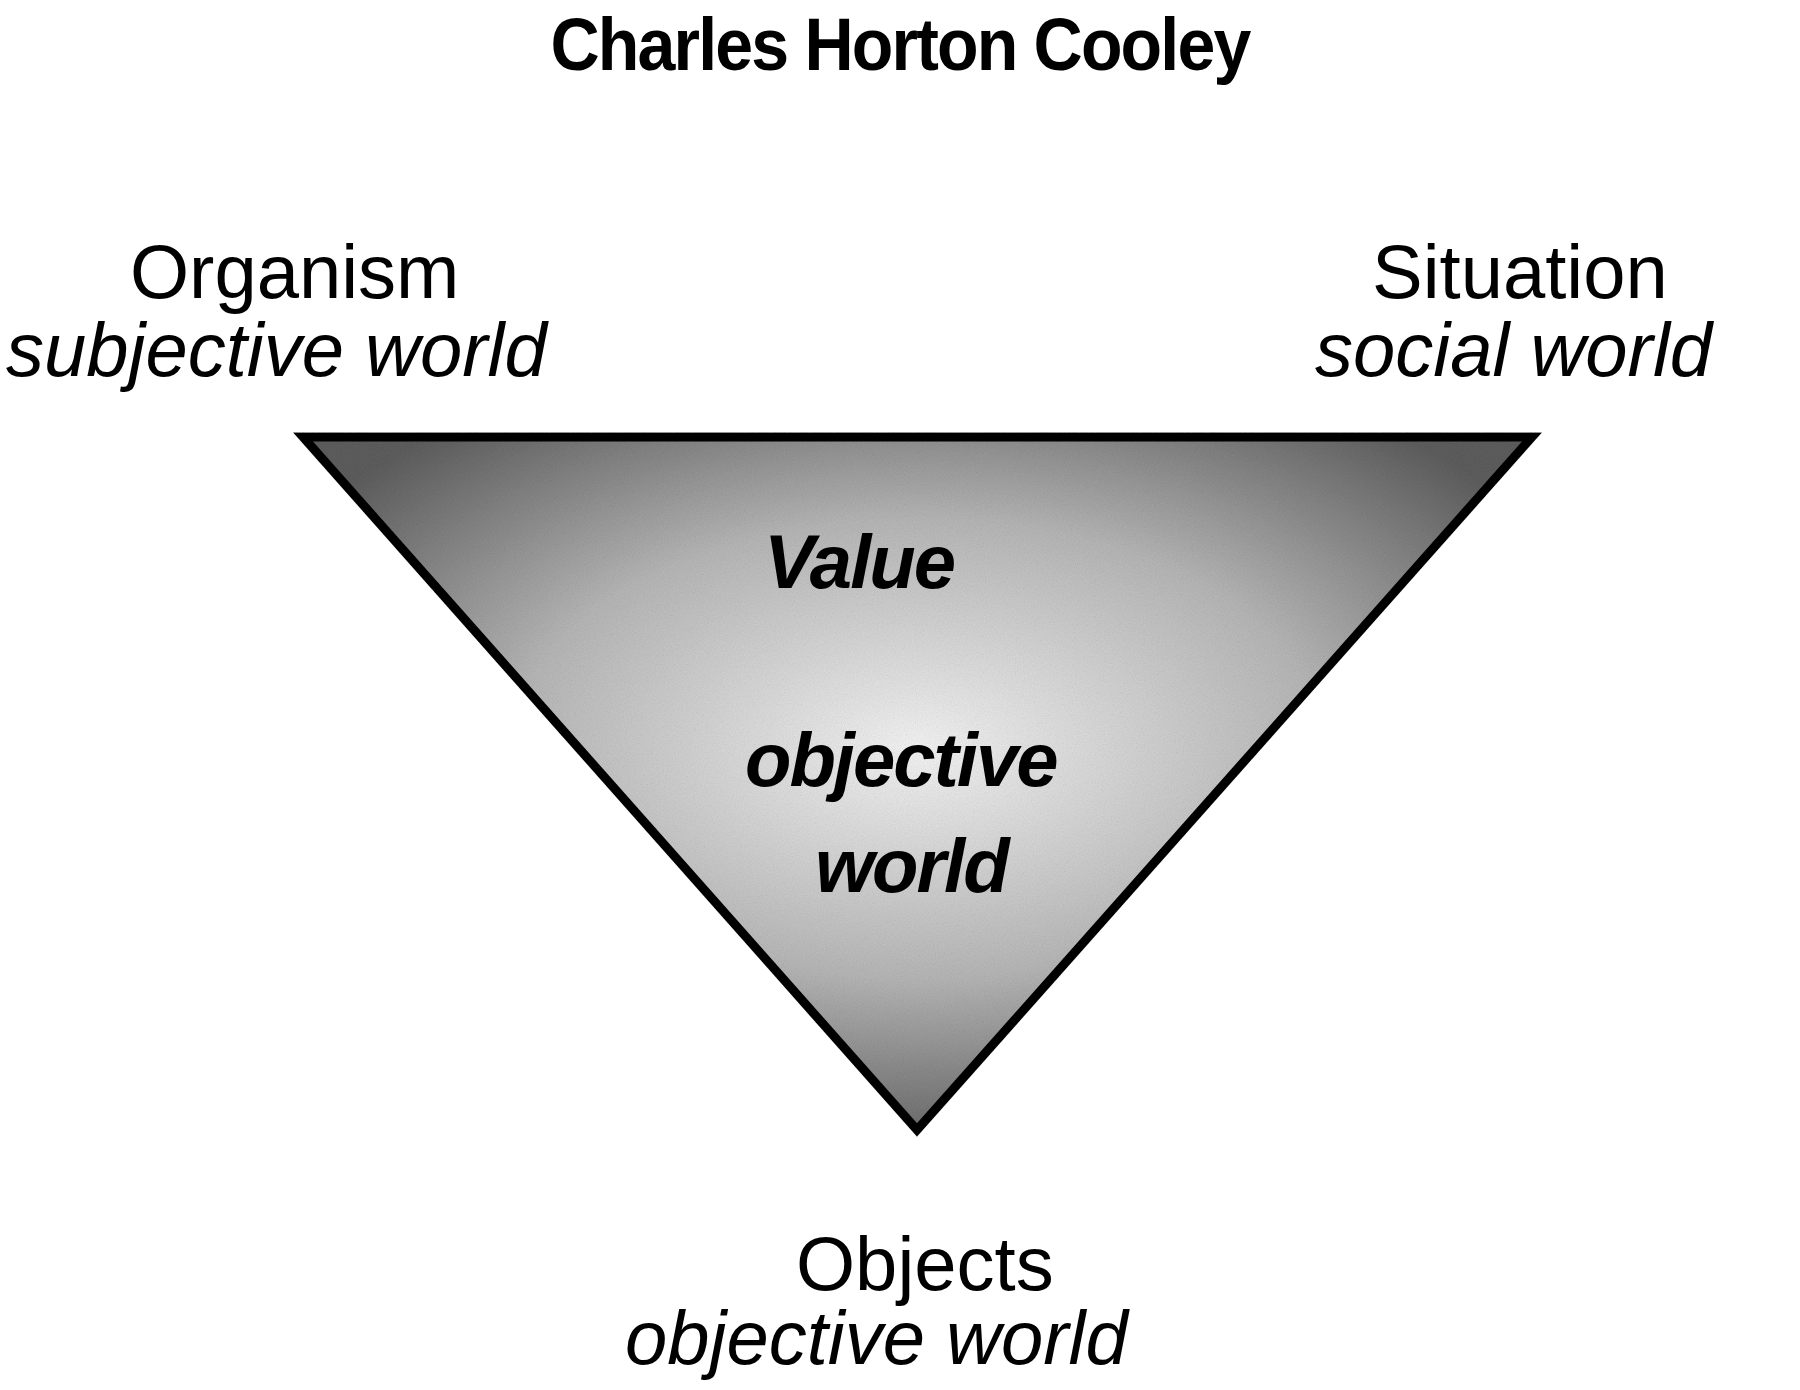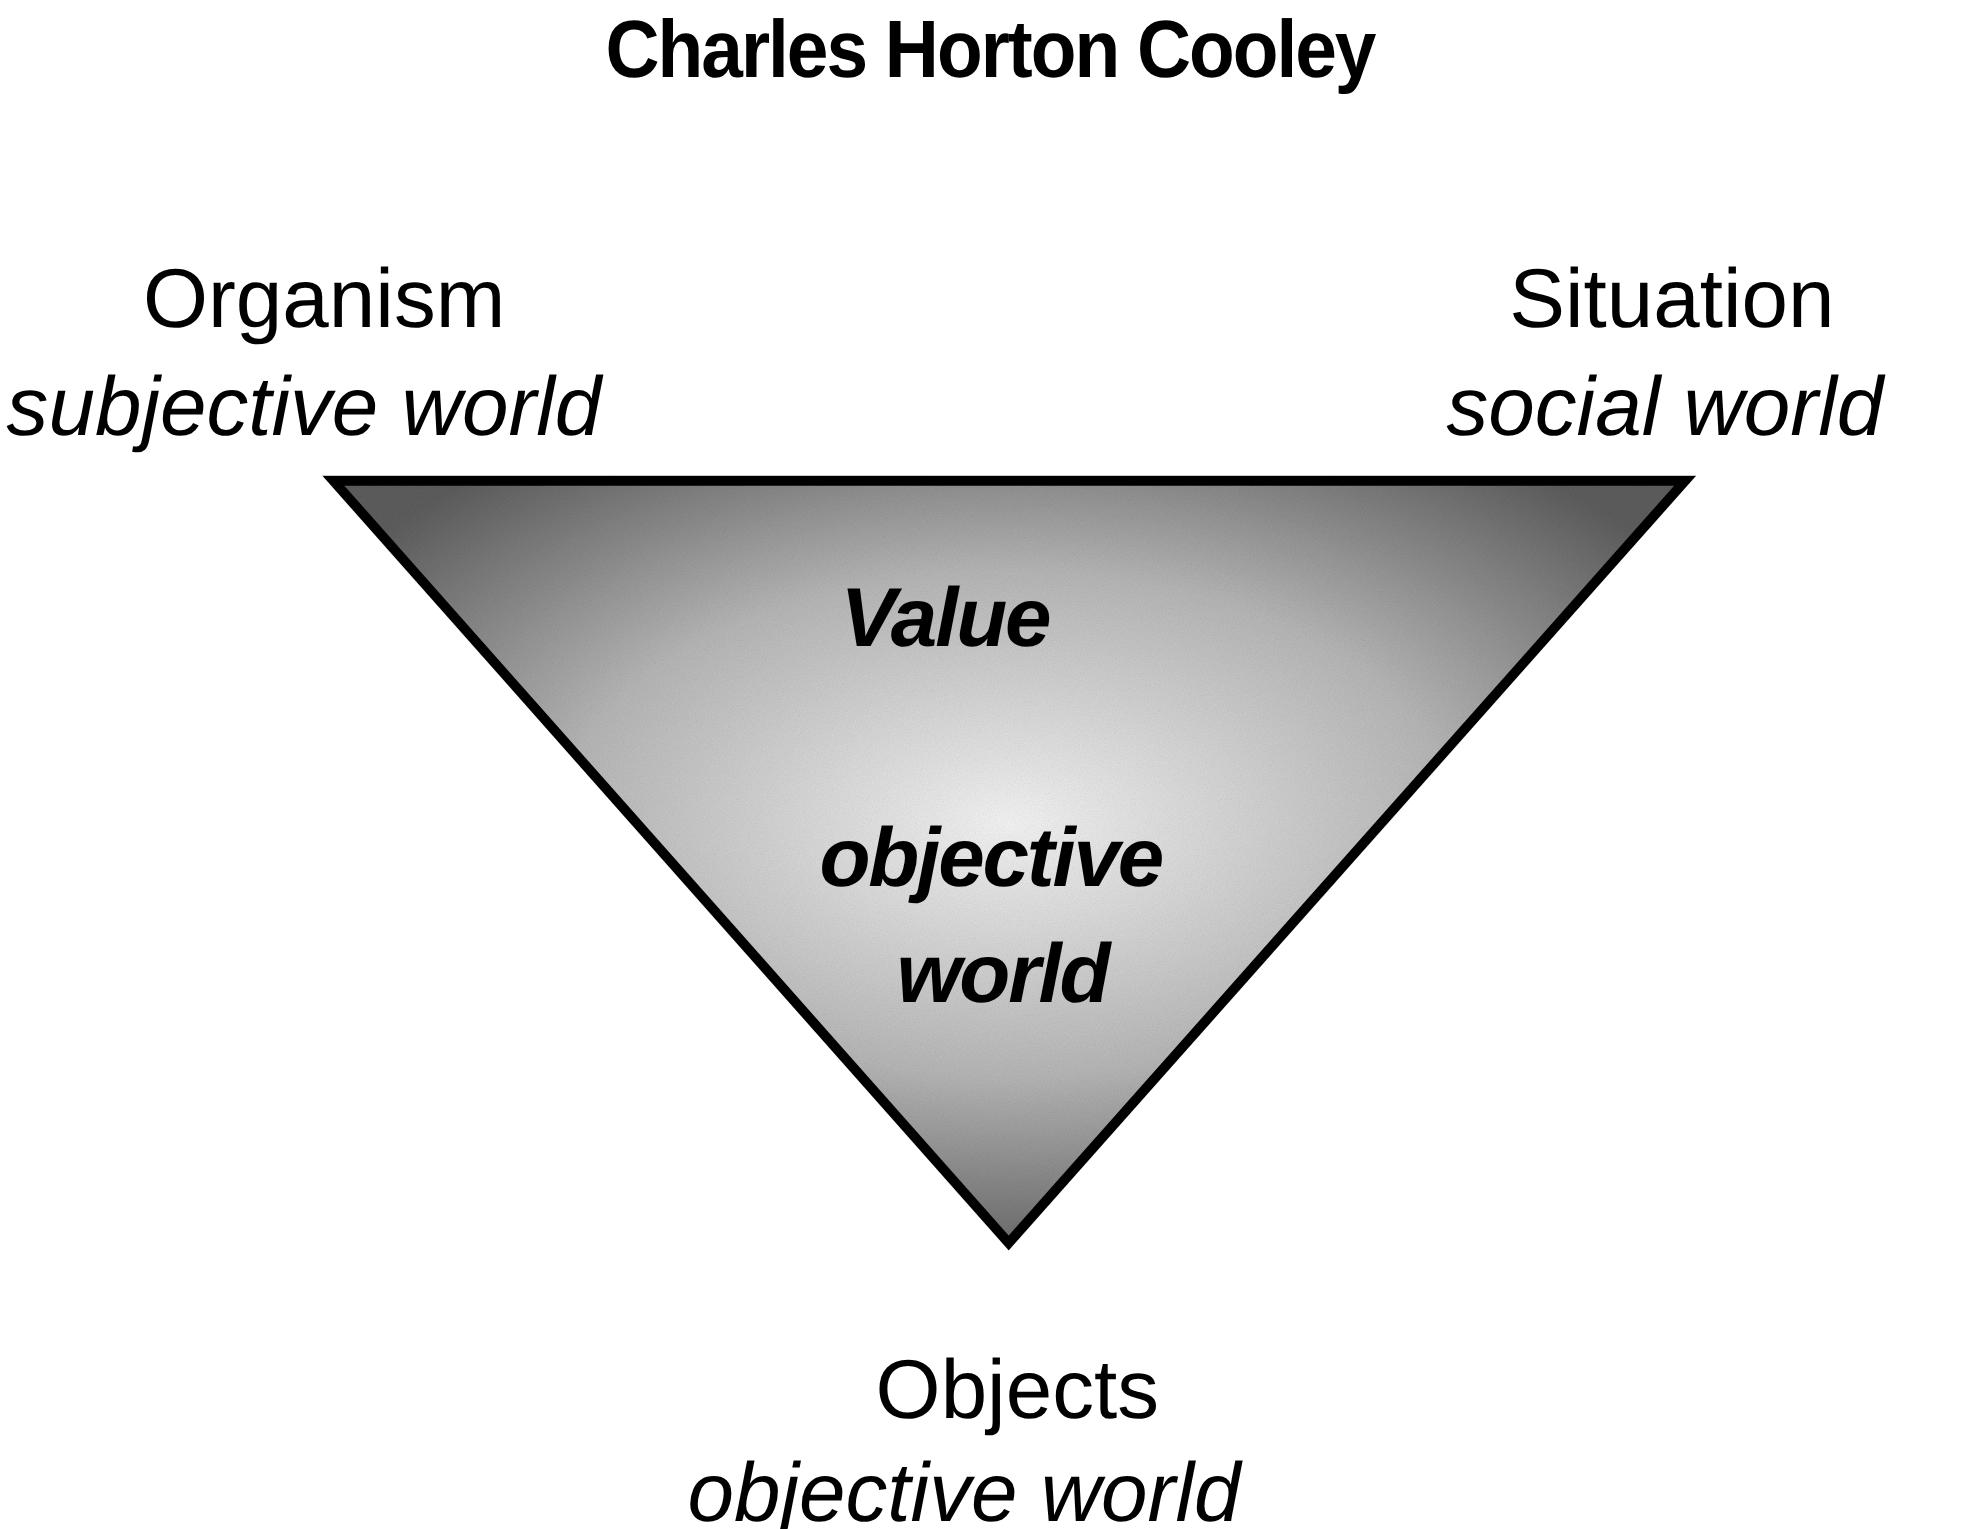--- a/index.html
+++ b/index.html
@@ -2,21 +2,21 @@
 <html><head>
   <meta charset="utf-8">
   <style>
     html, body { margin: 0; padding: 0; background: #ffffff; }
     body { width: 1800px; height: 1390px; position: relative; overflow: hidden;
            font-family: "Liberation Sans", "DejaVu Sans", sans-serif; color: #000; }
     .abs { position: absolute; white-space: nowrap; }
     .title { left: 0; width: 1800px; top: 2px; text-align: center; font-weight: bold;
              font-size: 74px; letter-spacing: -2px; transform: scaleX(0.92); }
     .lbl { font-size: 76px; line-height: 1; margin-top: 36px; }
-    .sub { font-size: 76px; font-style: italic; line-height: 1; margin-top: 20px; }
+    .sub { font-size: 76px; font-style: italic; line-height: 1; }
     svg.tri { position: absolute; left: 0; top: 0; }
   </style>
 </head>
 <body>
 
 <div class="abs title">Charles Horton Cooley</div>
 
 <svg class="tri" width="1800" height="1390">
   <defs>
     <radialGradient id="g" cx="0.5" cy="0.45" r="0.6">

